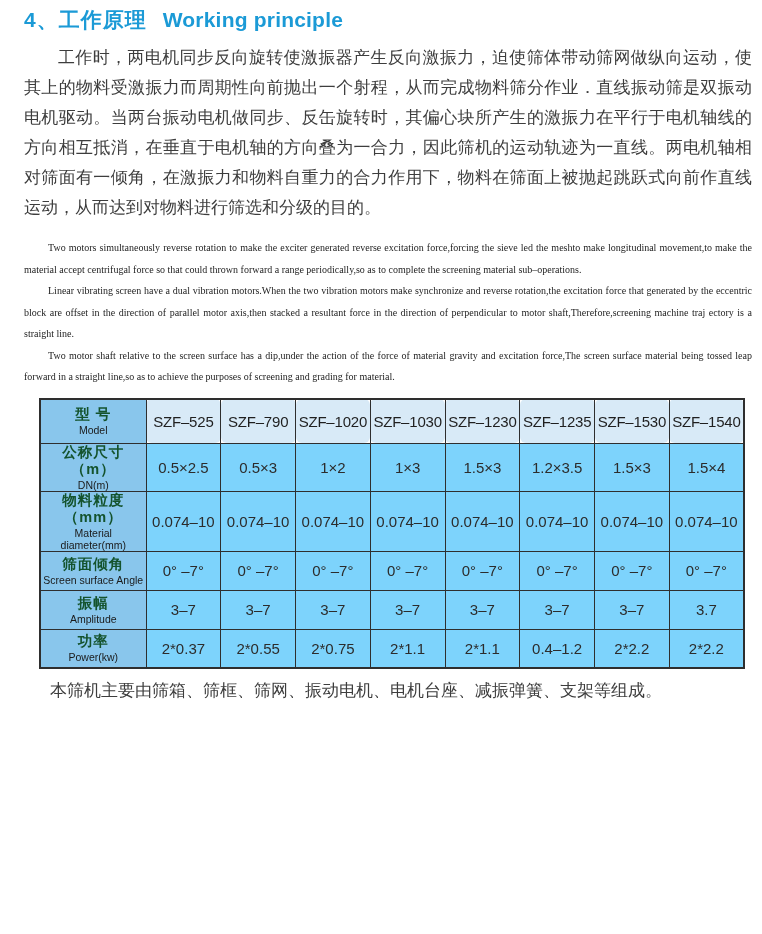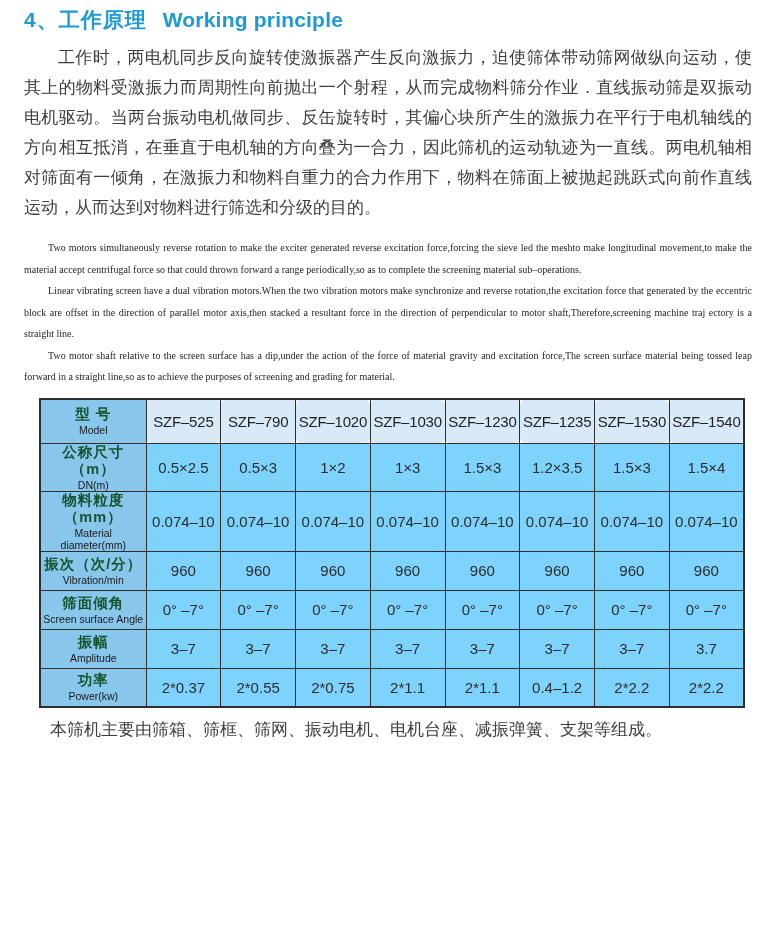--- a/index.html
+++ b/index.html
@@ -180,34 +180,20 @@
         <td class="val">0.074–10</td>
         <td class="val">0.074–10</td>
         <td class="val">0.074–10</td>
         <td class="val">0.074–10</td>
         <td class="val">0.074–10</td>
         <td class="val">0.074–10</td>
         <td class="val">0.074–10</td>
       </tr>
       <tr>
         <th class="label-cell">
-          <div class="lbl-zh">振次（次/分）</div>
-          <div class="lbl-en">Vibration/min</div>
-        </th>
-        <td class="val">960</td>
-        <td class="val">960</td>
-        <td class="val">960</td>
-        <td class="val">960</td>
-        <td class="val">960</td>
-        <td class="val">960</td>
-        <td class="val">960</td>
-        <td class="val">960</td>
-      </tr>
-      <tr>
-        <th class="label-cell">
           <div class="lbl-zh">筛面倾角</div>
           <div class="lbl-en">Screen surface Angle</div>
         </th>
         <td class="val">0° –7°</td>
         <td class="val">0° –7°</td>
         <td class="val">0° –7°</td>
         <td class="val">0° –7°</td>
         <td class="val">0° –7°</td>
         <td class="val">0° –7°</td>
         <td class="val">0° –7°</td>

